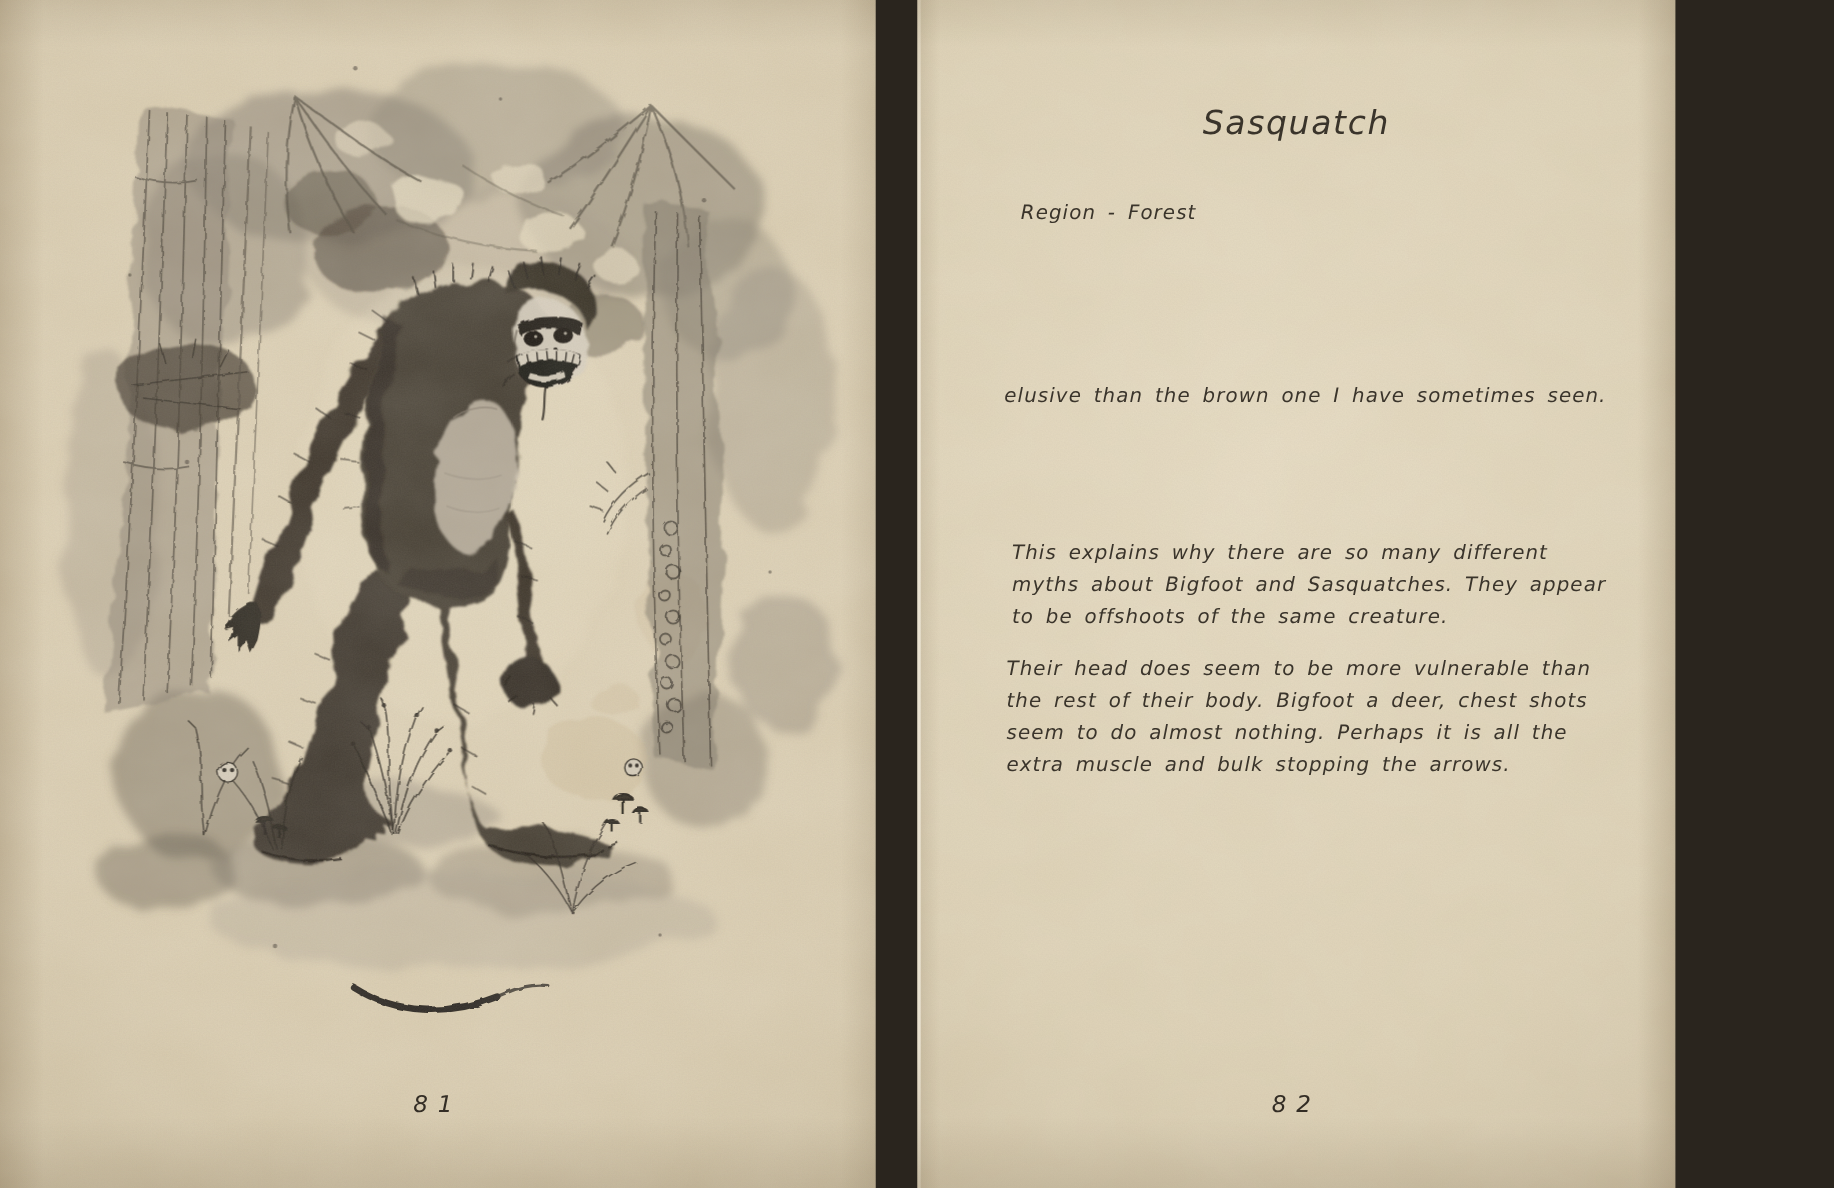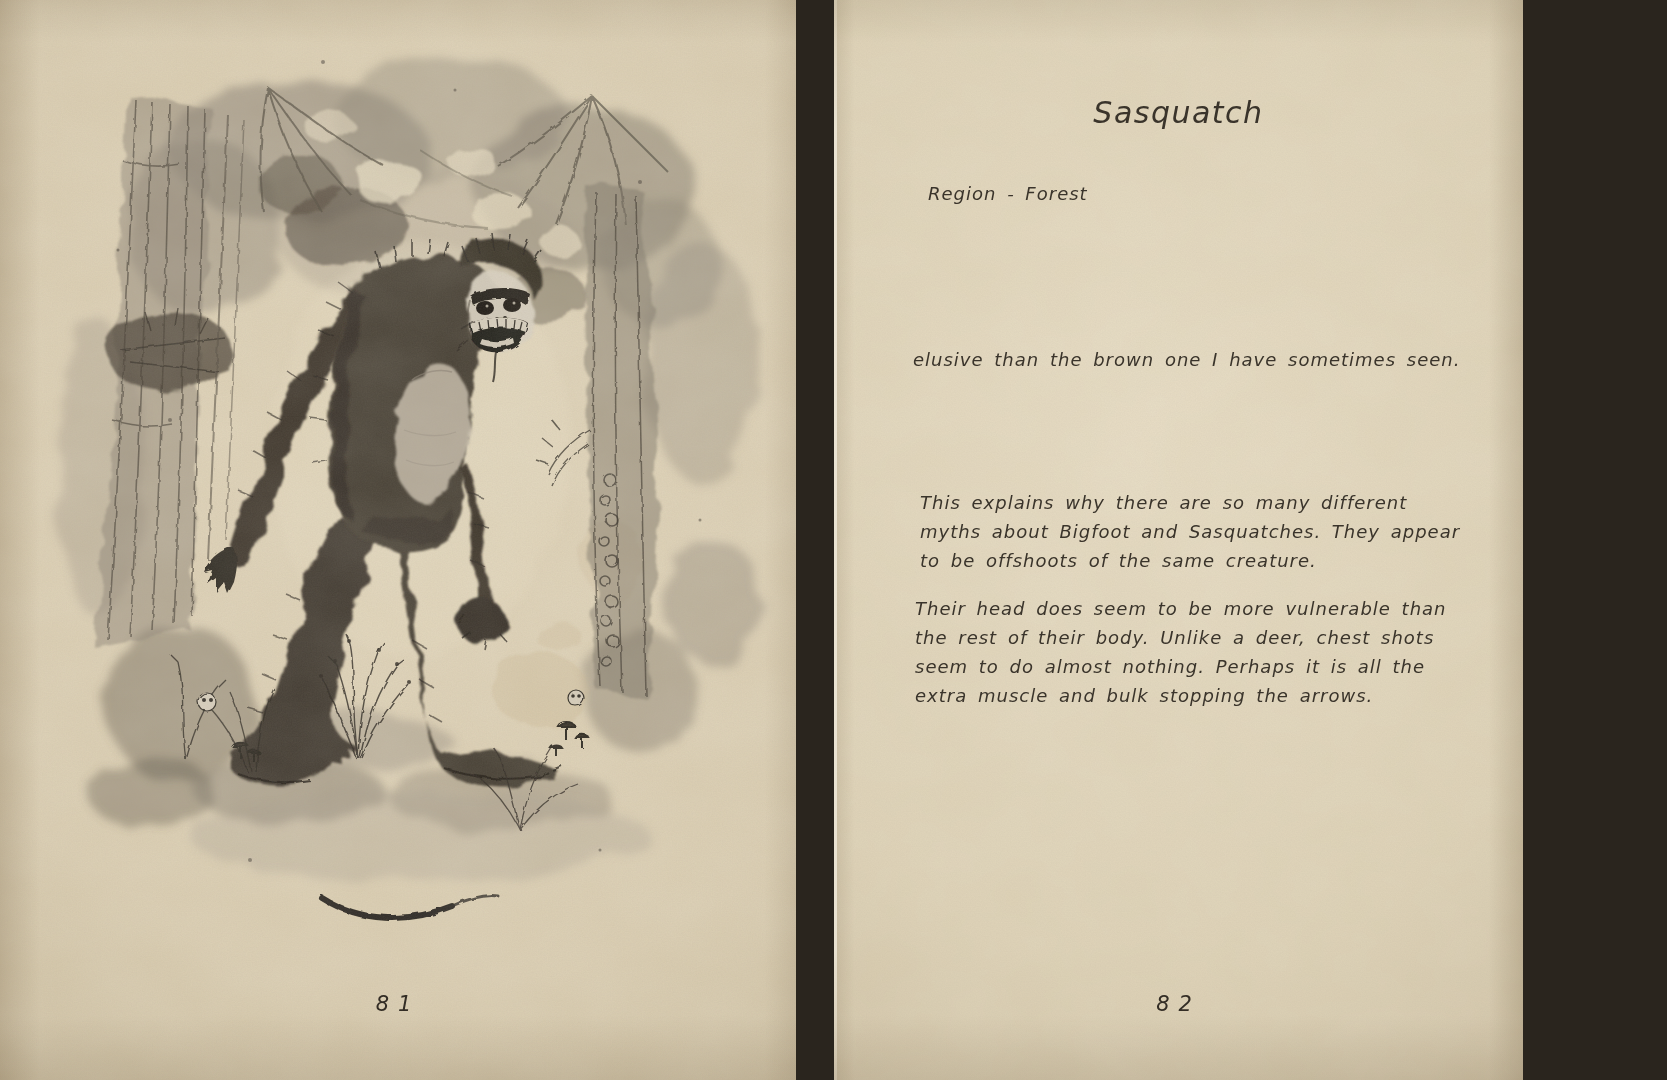--- a/index.html
+++ b/index.html
@@ -380,21 +380,21 @@
     </div>
 
     <div class="hand para2">
       <div>This explains why there are so many different</div>
       <div>myths about Bigfoot and Sasquatches. They appear</div>
       <div>to be offshoots of the same creature.</div>
     </div>
 
     <div class="hand para3">
       <div>Their head does seem to be more vulnerable than</div>
-      <div>the rest of their body. Unlike a deer, chest shots</div>
+      <div>the rest of their body. Bigfoot a deer, chest shots</div>
       <div>seem to do almost nothing. Perhaps it is all the</div>
       <div>extra muscle and bulk stopping the arrows.</div>
     </div>
 
     <div class="hand pageno">82</div>
   </div>
 
   <div class="spine"></div>
 </div>
 

